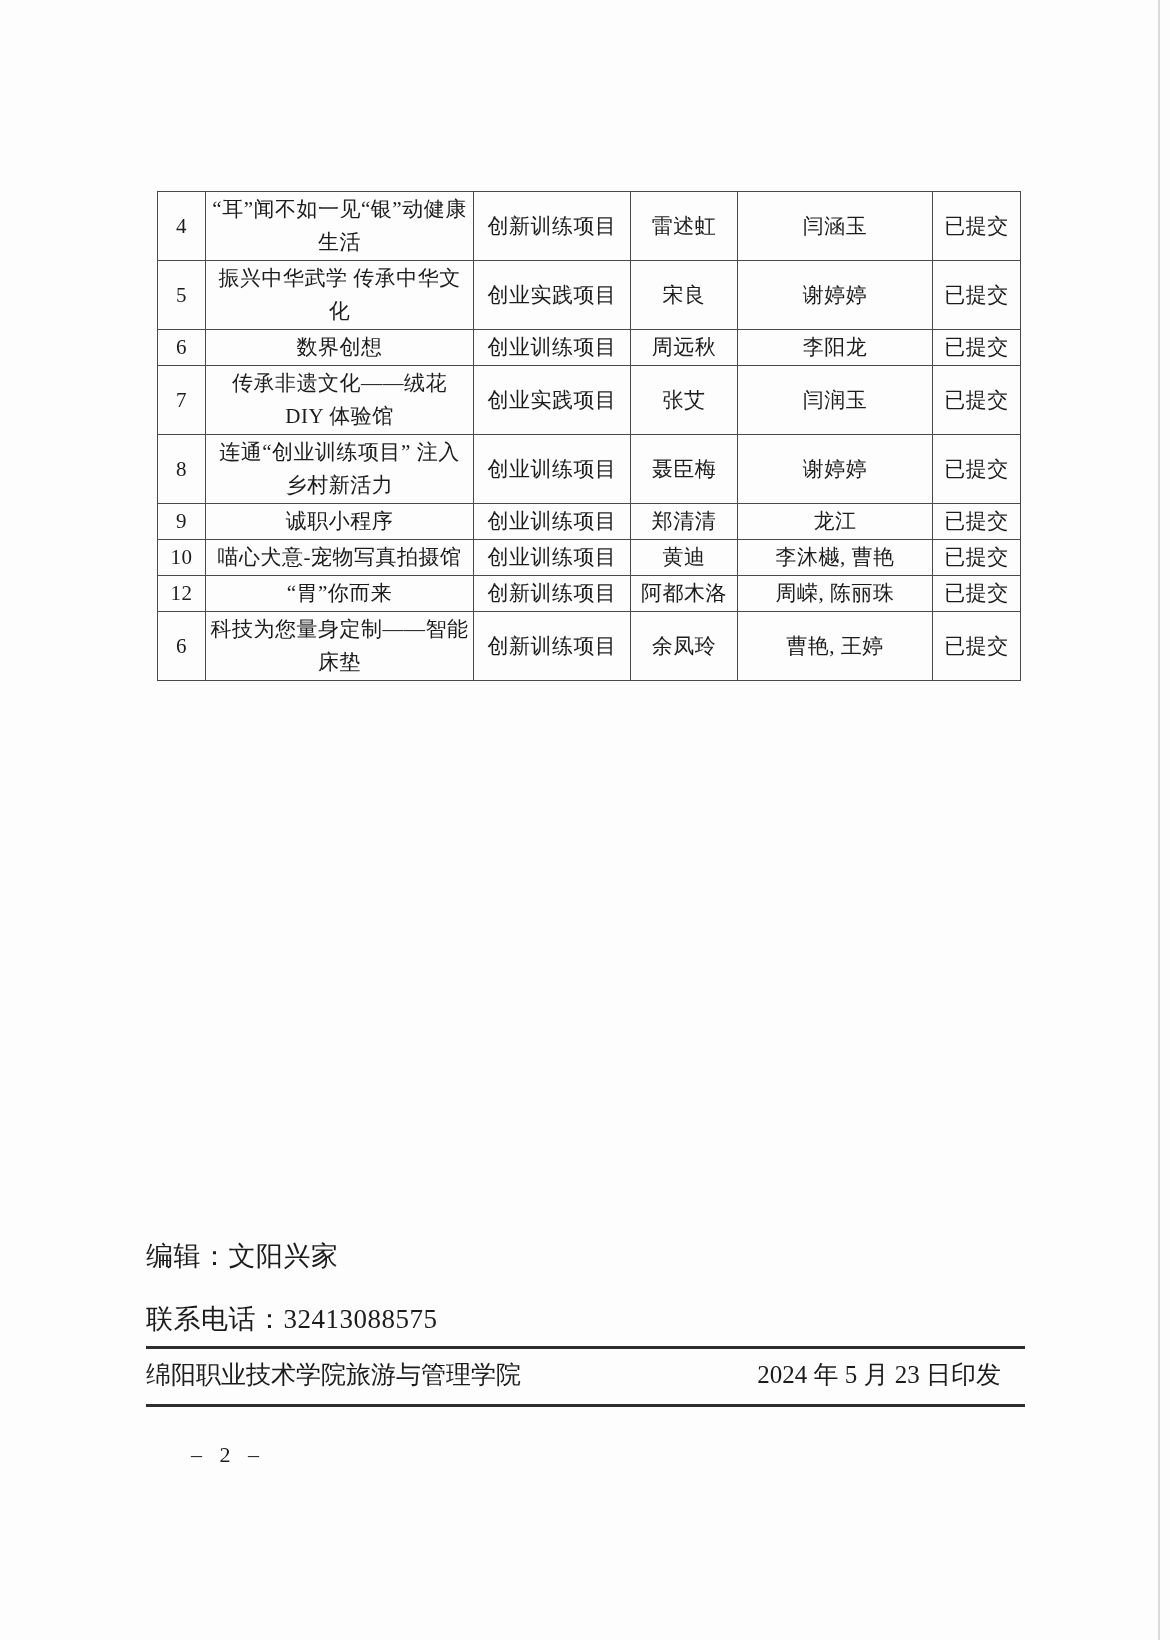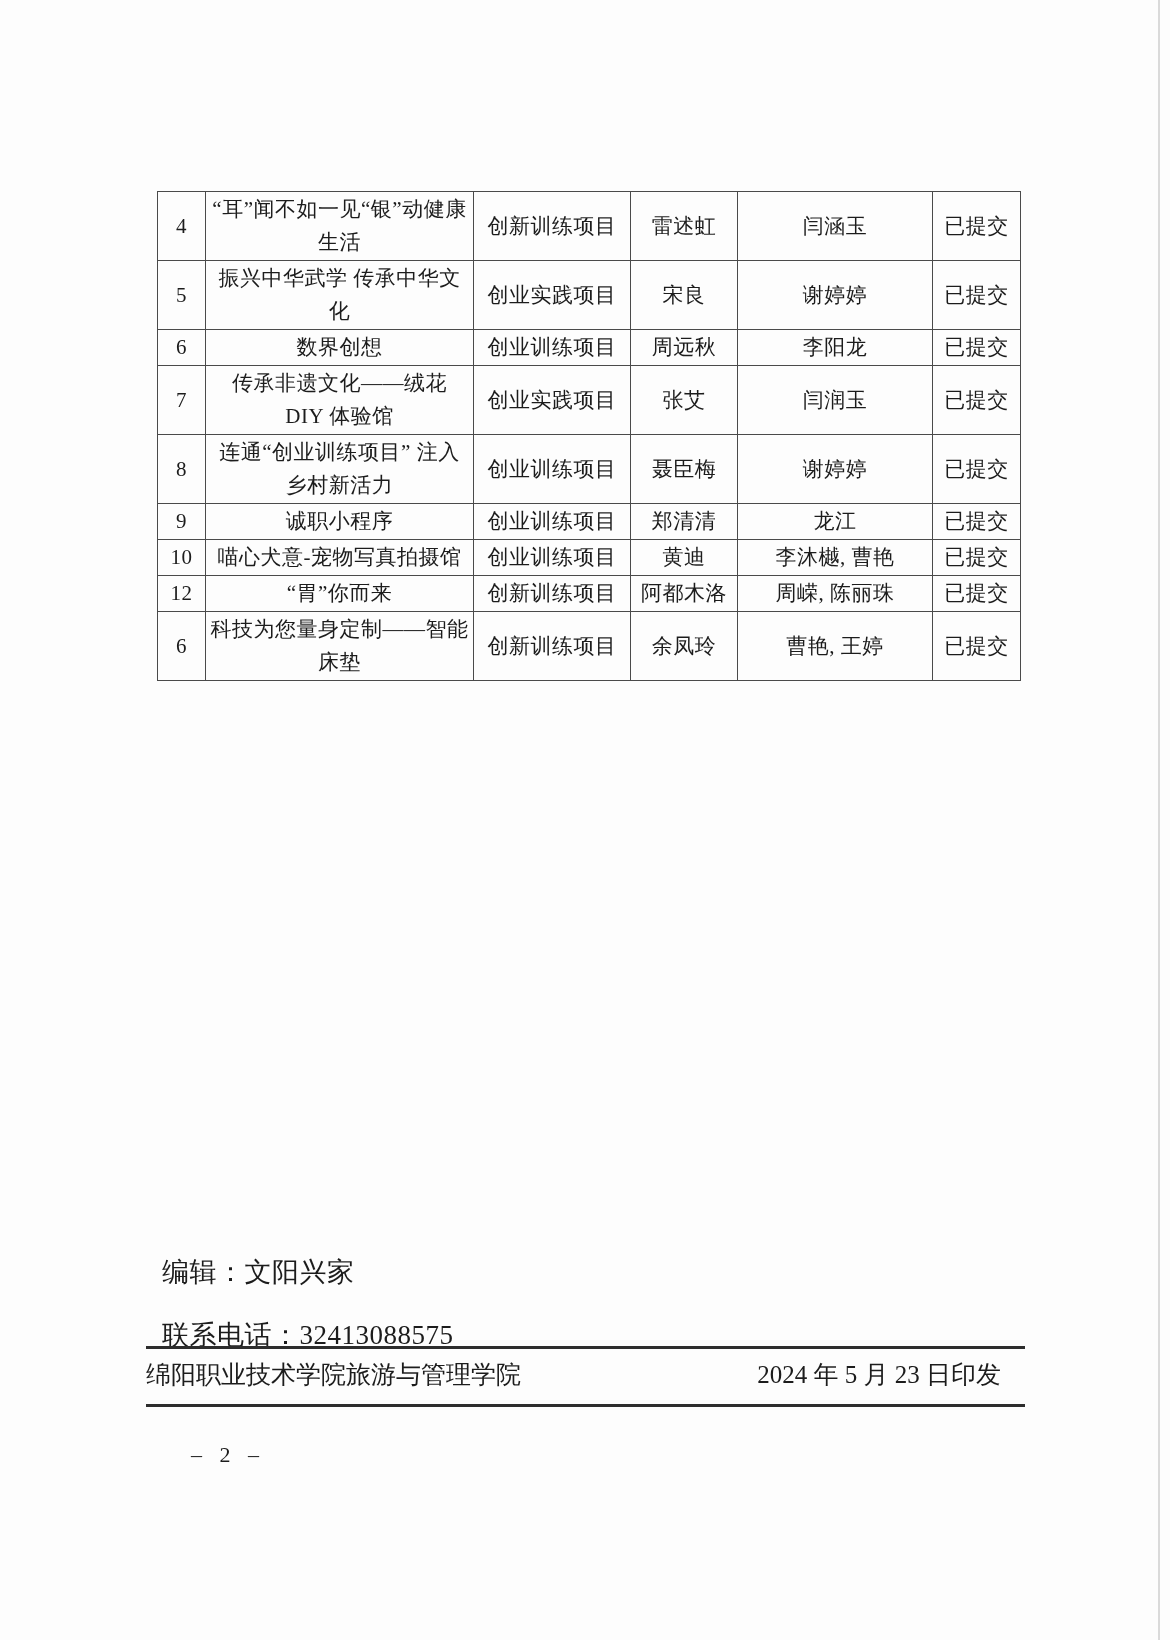--- a/index.html
+++ b/index.html
@@ -50,21 +50,21 @@
   td.c-name    { }
   td.c-type    { }
   td.c-leader  { }
   td.c-members { }
   td.c-status  { }
 
   
   .editor-line, .phone-line {
     position: absolute;
     left: 146px;
-    margin: 16px;
+    margin: 0;
     font-size: 27px;
     line-height: 34px;
     letter-spacing: 0.5px;
     white-space: nowrap;
   }
   .editor-line { top: 1239px; }
   .phone-line  { top: 1302px; }
 
   .rule {
     position: absolute;

